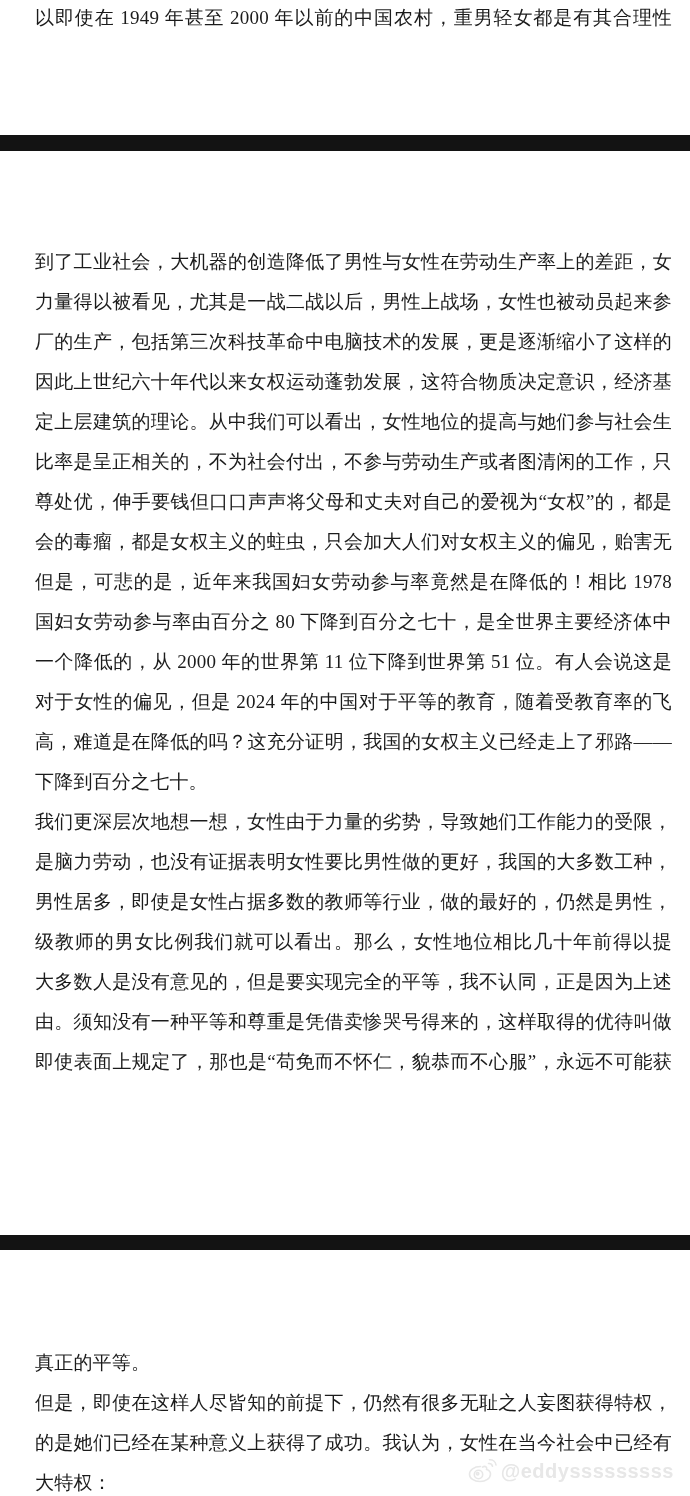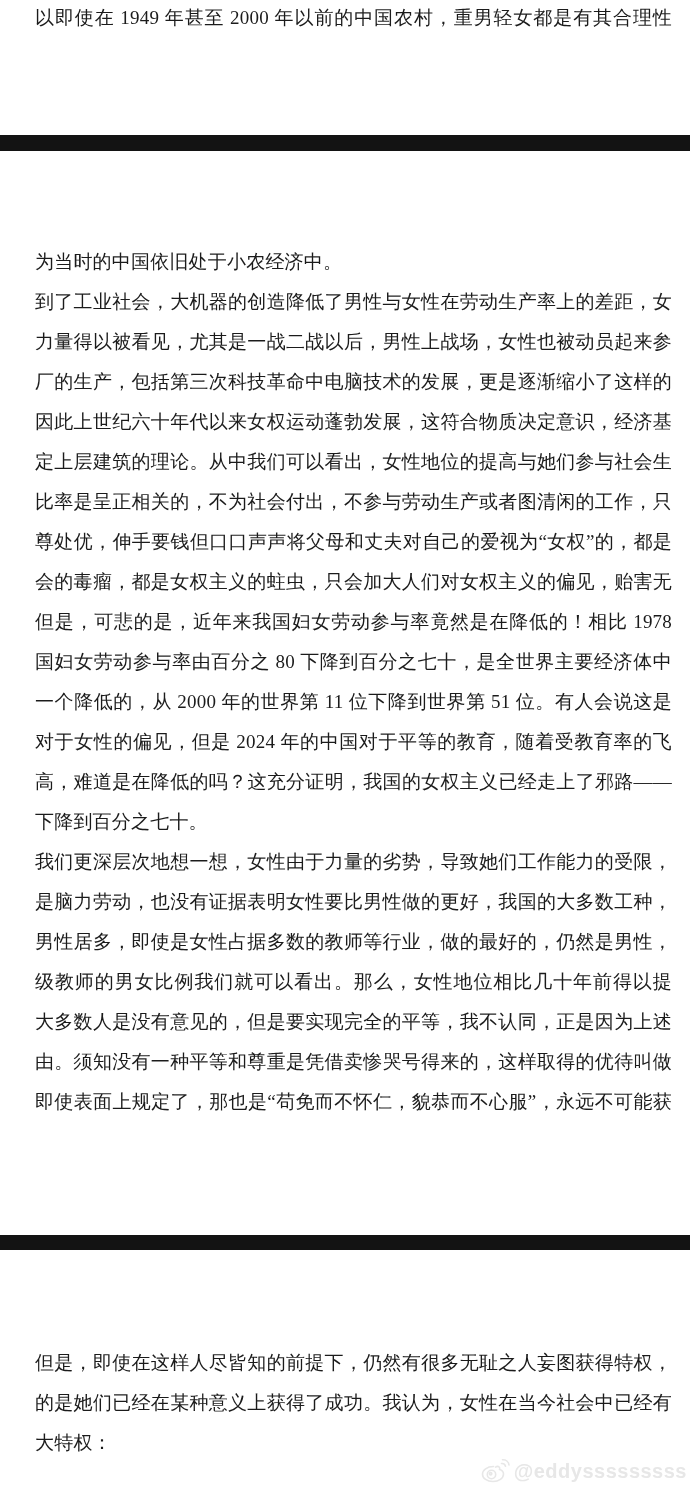--- a/index.html
+++ b/index.html
@@ -42,21 +42,21 @@
     position: absolute;
     left: 0;
     width: 690px;
     background: var(--divider, #131313);
   }
   .divider-1 { top: 135px; height: 16px; }
   .divider-2 { top: 1235px; height: 15px; }
   .watermark {
     position: absolute;
     top: 1458px;
-    right: 3px;
+    right: 16px;
     display: flex;
     align-items: center;
     gap: 4px;
     color: var(--watermark, #e7e7e7);
     font-family: "Liberation Sans", "DejaVu Sans", sans-serif;
     font-weight: bold;
     font-size: 20px;
     letter-spacing: 0.5px;
     user-select: none;
   }
@@ -69,21 +69,20 @@
 
 <div class="screenshot" style="--bg: #ffffff; --text: #1b1b1b; --divider: #131313; --watermark: #e7e7e7;">
 
   <div class="text-section section-1">
       <div class="line full">以即使在 1949 年甚至 2000 年以前的中国农村，重男轻女都是有其合理性的，因</div>
     </div>
 
   <div class="page-divider divider-1"></div>
 
   <div class="text-section section-2">
-      <div class="line">为当时的中国依旧处于小农经济中。</div>
       <div class="line full">到了工业社会，大机器的创造降低了男性与女性在劳动生产率上的差距，女性的</div>
       <div class="line full">力量得以被看见，尤其是一战二战以后，男性上战场，女性也被动员起来参与工</div>
       <div class="line full">厂的生产，包括第三次科技革命中电脑技术的发展，更是逐渐缩小了这样的差距，</div>
       <div class="line full">因此上世纪六十年代以来女权运动蓬勃发展，这符合物质决定意识，经济基础决</div>
       <div class="line full">定上层建筑的理论。从中我们可以看出，女性地位的提高与她们参与社会生产的</div>
       <div class="line full">比率是呈正相关的，不为社会付出，不参与劳动生产或者图清闲的工作，只会养</div>
       <div class="line full">尊处优，伸手要钱但口口声声将父母和丈夫对自己的爱视为“女权”的，都是社</div>
       <div class="line full">会的毒瘤，都是女权主义的蛀虫，只会加大人们对女权主义的偏见，贻害无穷。</div>
       <div class="line full">但是，可悲的是，近年来我国妇女劳动参与率竟然是在降低的！相比 1978 年，我</div>
       <div class="line full">国妇女劳动参与率由百分之 80 下降到百分之七十，是全世界主要经济体中唯一</div>
@@ -96,20 +95,21 @@
       <div class="line full">男性居多，即使是女性占据多数的教师等行业，做的最好的，仍然是男性，从特</div>
       <div class="line full">级教师的男女比例我们就可以看出。那么，女性地位相比几十年前得以提高，绝</div>
       <div class="line full">大多数人是没有意见的，但是要实现完全的平等，我不认同，正是因为上述的理</div>
       <div class="line full">由。须知没有一种平等和尊重是凭借卖惨哭号得来的，这样取得的优待叫做施舍，</div>
       <div class="line full">即使表面上规定了，那也是“苟免而不怀仁，貌恭而不心服”，永远不可能获得</div>
     </div>
 
   <div class="page-divider divider-2"></div>
 
   <div class="text-section section-3">
+      <div class="line">真正的平等。</div>
       <div class="line full">但是，即使在这样人尽皆知的前提下，仍然有很多无耻之人妄图获得特权，可悲</div>
       <div class="line full">的是她们已经在某种意义上获得了成功。我认为，女性在当今社会中已经有十八</div>
       <div class="line">大特权：</div>
     </div>
 
   <div class="watermark">
     <span>
       <svg width="30" height="26" viewBox="0 0 30 26" fill="none" stroke="currentColor" stroke-width="1.6" stroke-linecap="round">
         <path d="M13.5 8.5 C7 8.5 2.5 12 2.5 16.2 C2.5 20.4 7.2 23.5 13 23.5 C18.8 23.5 23.5 20.2 23.5 16 C23.5 13.8 21.8 12 19.6 11.4 C19.9 10.5 19.8 9.5 19 8.9 C18.1 8.2 16.7 8.4 15.5 9.1"></path>
         <circle cx="11.5" cy="16.5" r="4.2"></circle>

